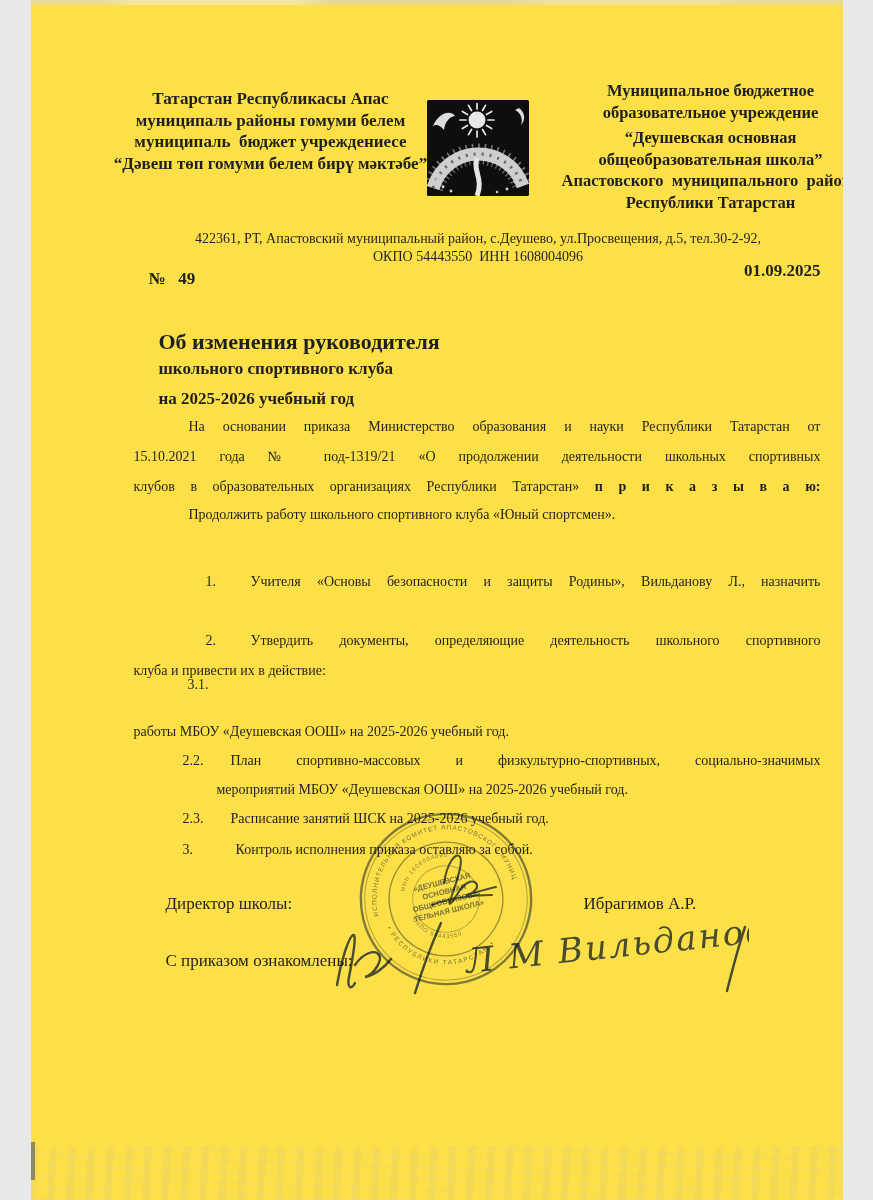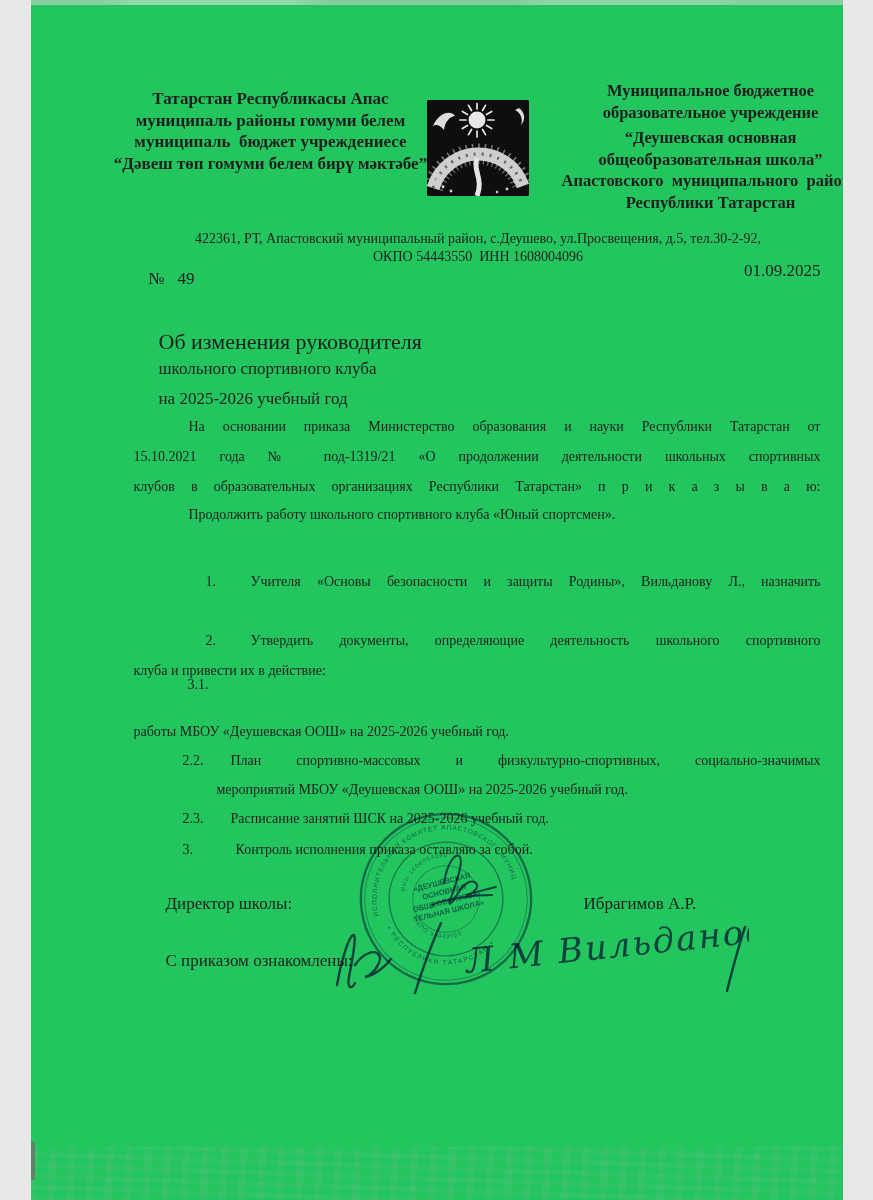--- a/index.html
+++ b/index.html
@@ -1,22 +1,22 @@
 <!DOCTYPE html>
 <html><head>
 <meta charset="utf-8">
 <style>
   html,body{margin:0;padding:0;background:#e8e8e8;}
   .page{
-    position:relative;width:812px;height:1200px;background:#22c55e;
+    position:relative;width:812px;height:1200px;background:#fde047;
     font-family:"Liberation Serif","DejaVu Serif",serif;color:#1f1f1f;
     overflow:hidden;margin:0 auto;
   }
   .line{position:absolute;white-space:pre;font-size:14px;line-height:1.25;}
-  .b{font-weight:normal;}
+  .b{font-weight:bold;}
   .just{white-space:normal;text-align:justify;text-align-last:justify;}
   .ctr{text-align:center;}
   .hdr{font-weight:bold;font-size:17px;}
   .hdr-r{font-weight:bold;font-size:16.5px;}
   .scan-top{position:absolute;left:0;top:0;width:873px;height:5px;
     background:linear-gradient(90deg,#d8d8d8 0 8%,#ececec 12% 30%,#d2d2d2 34% 55%,#e6e6e6 60% 78%,#d6d6d6 82% 100%);
     opacity:.55;}
   .scan-bottom{position:absolute;left:0;top:1147px;width:873px;height:53px;
     background:repeating-linear-gradient(93deg,rgba(175,175,175,.14) 0 7px,rgba(255,255,255,0) 7px 19px),
                repeating-linear-gradient(2deg,rgba(190,190,190,.10) 0 4px,rgba(255,255,255,0) 4px 11px);

